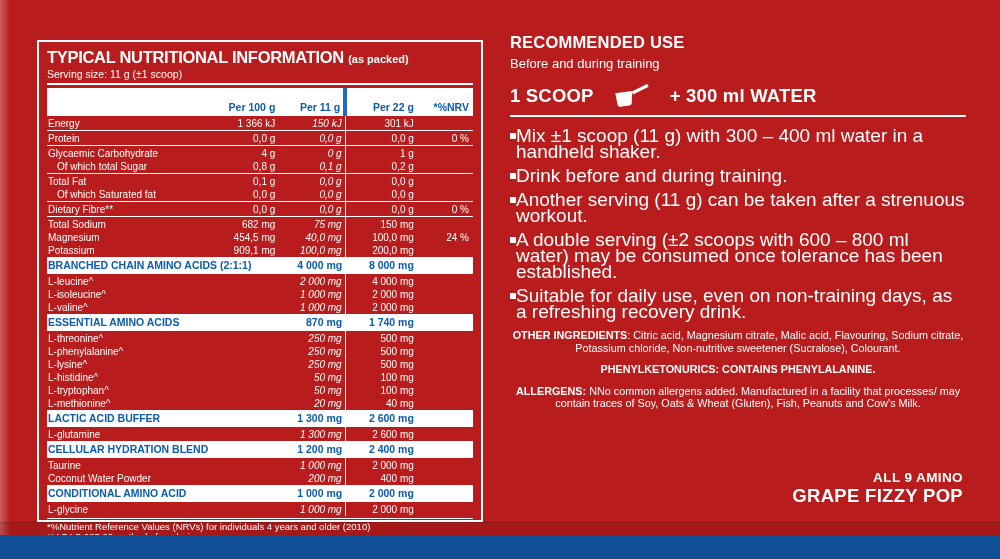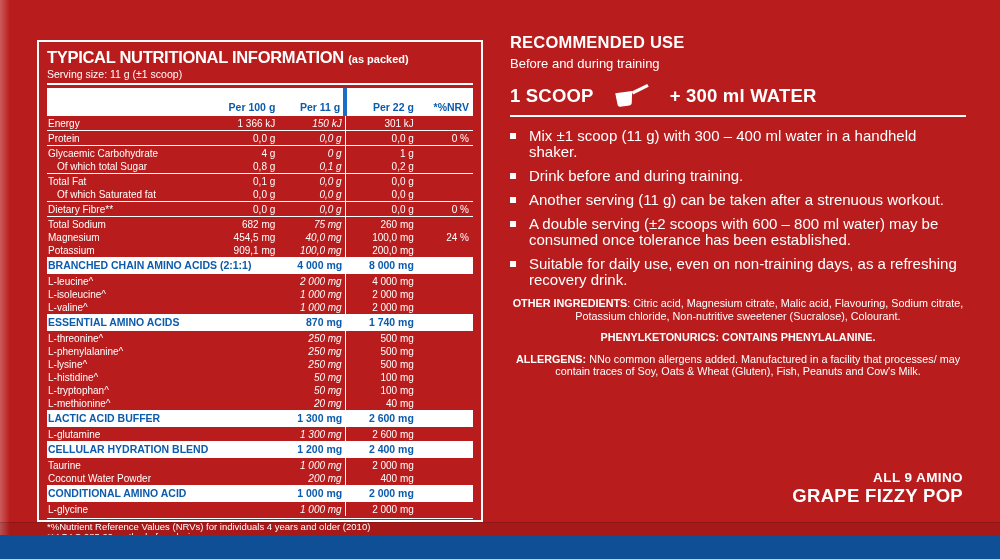--- a/index.html
+++ b/index.html
@@ -47,21 +47,21 @@
     font-size:9.5px; line-height:10.8px; }
 
   
   .usage { position:absolute; left:510px; top:33px; width:456px; }
   .use-heading { font-size:16.5px; font-weight:bold; letter-spacing:0.2px; }
   .use-sub { font-size:13px; margin-top:4px; }
   .dosage { margin-top:13px; display:flex; align-items:center; gap:19px;
     font-size:18.5px; font-weight:bold; letter-spacing:0.2px; }
   .rule2 { height:2px; background:#fff; margin-top:8px; }
   .bullets { list-style:none; margin-top:11px; }
-  .bullets li { display:flex; gap:13px; margin-bottom:8px; font-size:15px; line-height:16px; }
+  .bullets li { display:flex; margin-bottom:8px; font-size:19px; line-height:16px; }
   .sq { flex:0 0 auto; width:6px; height:6px; background:#fff; margin-top:5px; }
   .small { font-size:10.8px; line-height:12.6px; margin-top:9px;text-align:center; }
   .small b { font-weight:bold; }
   .pku { font-weight:bold; }
 
   .branding { position:absolute; right:37px; bottom:28px; text-align:right; font-weight:bold; }
   .brand-l1 { font-size:13.5px; letter-spacing:0.4px; }
   .brand-l2 { font-size:18.5px; letter-spacing:0.3px; }
 </style>
 </head>
@@ -143,21 +143,21 @@
             <td class="cn">Dietary Fibre**</td>
             <td class="c1">0,0 g</td>
             <td class="c2">0,0 g</td>
             <td class="c3">0,0 g</td>
             <td class="c4">0 %</td>
           </tr>
           <tr class="dr gs">
             <td class="cn">Total Sodium</td>
             <td class="c1">682 mg</td>
             <td class="c2">75 mg</td>
-            <td class="c3">260 mg</td>
+            <td class="c3">150 mg</td>
             <td class="c4"></td>
           </tr>
           <tr class="dr">
             <td class="cn">Magnesium</td>
             <td class="c1">454,5 mg</td>
             <td class="c2">40,0 mg</td>
             <td class="c3">100,0 mg</td>
             <td class="c4">24 %</td>
           </tr>
           <tr class="dr">

